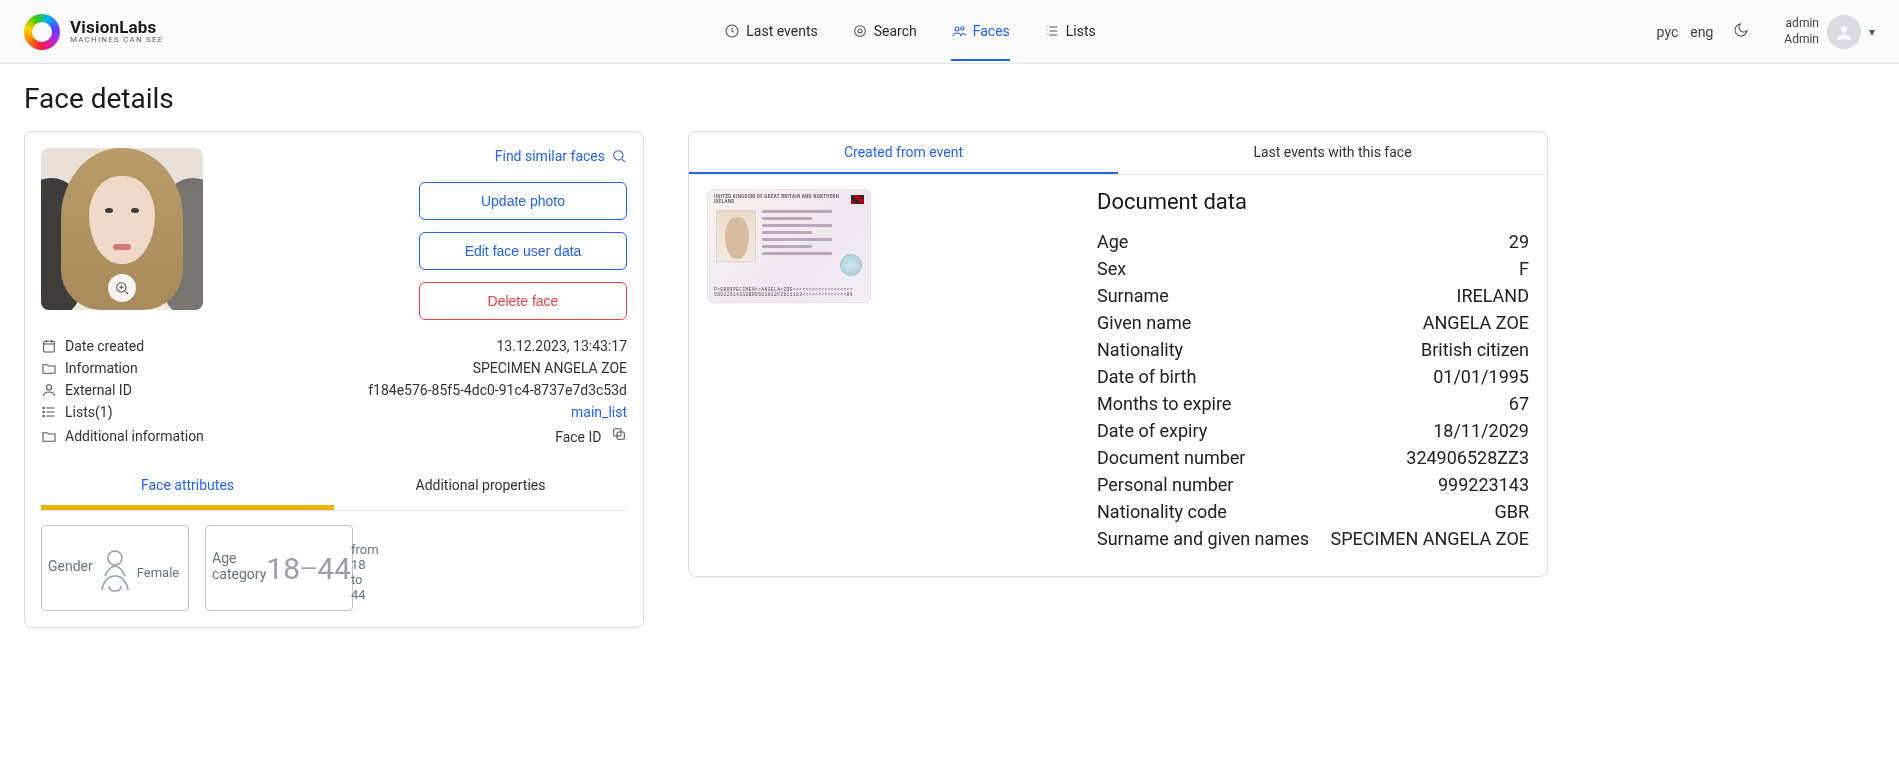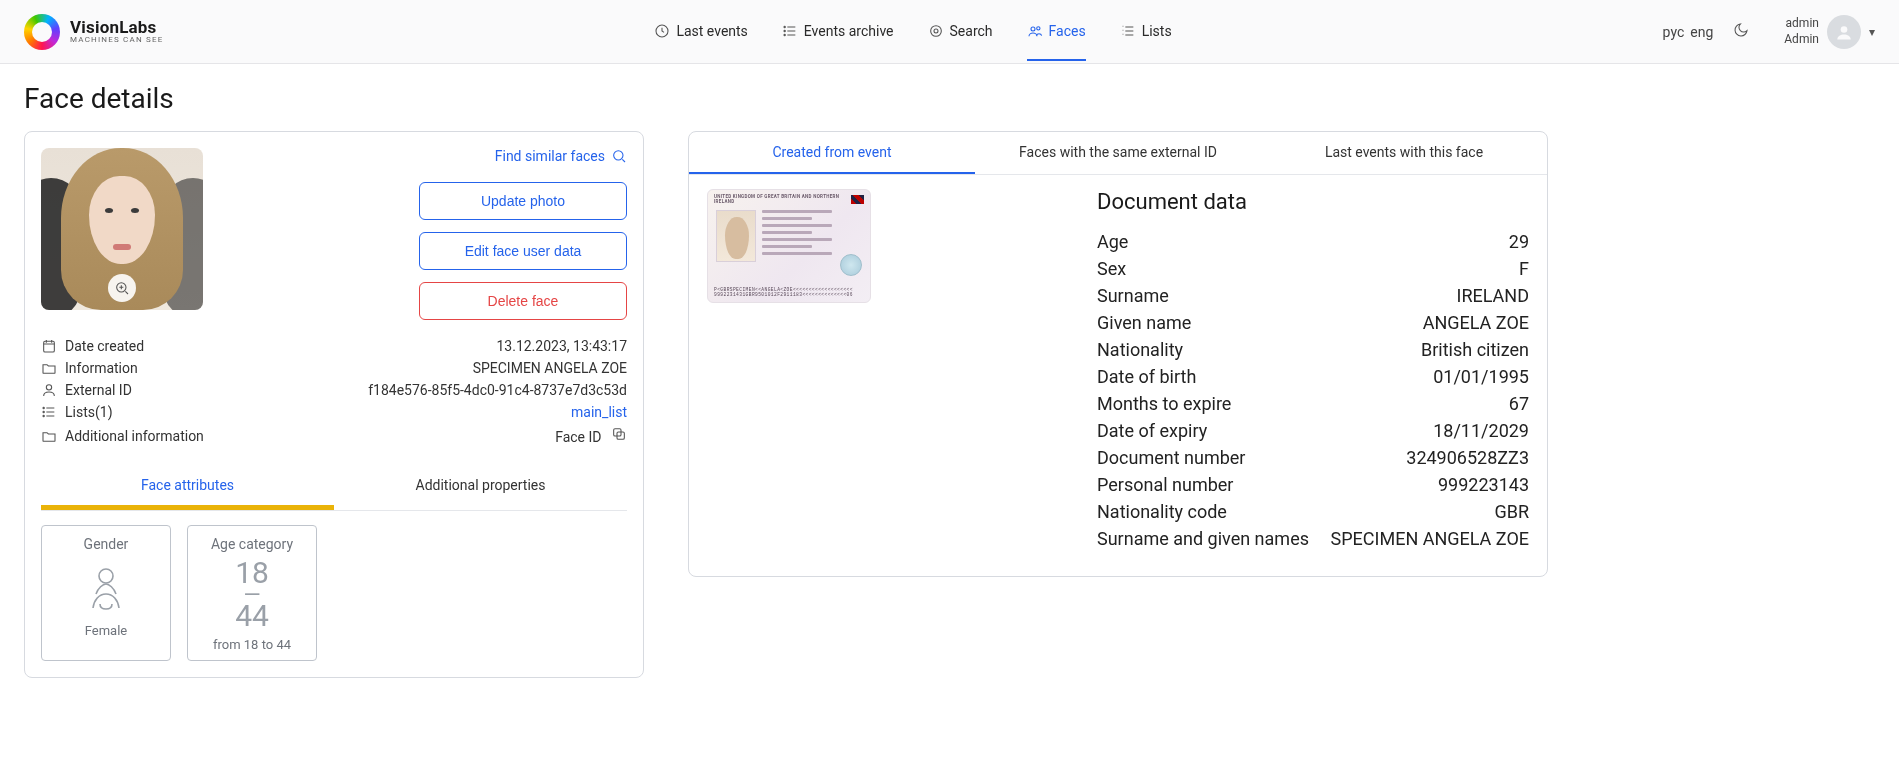--- a/index.html
+++ b/index.html
@@ -29,21 +29,21 @@
 .logo-title { font-weight: 700; font-size: 17px; letter-spacing: .2px; }
 .logo-tag { font-size: 8px; letter-spacing: 1.2px; color: #666; text-transform: uppercase; }
 
 .nav { display: flex; align-items: center; gap: 34px; }
 .nav-item { display: flex; align-items: center; gap: 6px; cursor: pointer; color: #2a2a2a; padding: 20px 0; border-bottom: 2px solid transparent; font-size: 14px; }
 .nav-item svg { width: 16px; height: 16px; stroke: #444; }
 .nav-item.active { border-bottom-color: #2563eb; color: #2563eb; }
 .nav-item.active svg { stroke: #2563eb; }
 
 .header-right { display: flex; align-items: center; gap: 20px; }
-.lang { display: flex; gap: 6px; font-size: 14px; color: #444; }
+.lang { display: flex; gap: 12px; font-size: 14px; color: #444; }
 .theme-btn { cursor: pointer; color: #555; }
 .user-block { display: flex; align-items: center; gap: 8px; margin-left: 15px; }
 .user-names { text-align: right; font-size: 12px; color: #444; line-height: 1.3; }
 .avatar-circle { width: 34px; height: 34px; border-radius: 50%; background: #d9dce0; display:flex; align-items:center; justify-content:center; }
 .avatar-circle svg { width: 20px; height: 20px; fill: #fafafb; }
 .chevron { color: #555; font-size: 12px; }
 
 .page { padding: 18px 24px 40px; }
 .page-title { font-size: 28px; font-weight: 400; margin-bottom: 16px; }
 
@@ -88,22 +88,22 @@
 .meta-right { color:#333; }
 .meta-right.link { color:#2563eb; cursor:pointer; }
 .copy-icon { margin-left:6px; cursor:pointer; }
 
 .subtabs { display:flex; margin-top: 20px; border-bottom: 1px solid #e5e7eb; }
 .subtab { flex:1; text-align:center; padding: 12px 0; cursor:pointer; color:#333; }
 .subtab.active { color:#2563eb; border-bottom: 5px solid #eab308; }
 
 .attr-row { display:flex; gap:16px; padding-top:14px; }
 .attr-box {
-  width:130px; border:1px solid #bfc4cc; border-radius:4px;
-  display:flex; flex-direction:column; align-items:center; padding:10px 6px 8px;
+  width:148px; border:1px solid #bfc4cc; border-radius:4px;
+  display:flex; align-items:center; padding:10px 6px 8px;
   color:#7a7f88;
 }
 .attr-title { font-size:14px; margin-bottom:6px; color:#6e737b; }
 .attr-big { font-size:30px; font-weight:400; color:#9aa0a8; line-height:1; }
 .attr-dash { font-size:22px; color:#9aa0a8; line-height:.6; }
 .attr-sub { font-size:13px; margin-top:6px; color:#6e737b; }
 .gender-icon { margin: 6px 0 2px; }
 
 .right-tabs { display:flex; border-bottom:1px solid #e5e7eb; }
 .right-tab { flex:1; text-align:center; padding:12px 8px; cursor:pointer; color:#333; font-size:14px; }
@@ -152,29 +152,20 @@
     </div>
   </div>
 
   <div class="nav">
     <div class="nav-item">
       <svg class="ic" viewBox="0 0 24 24">
           <circle cx="12" cy="12" r="9"></circle>
           <path d="M12 7v5l3 2"></path>
         </svg>
       <span>Last events</span>
-    </div>
-    <div class="nav-item">
-      <svg class="ic" viewBox="0 0 24 24">
-          <path d="M8 6h12M8 12h12M8 18h12"></path>
-          <circle cx="4" cy="6" r="1"></circle>
-          <circle cx="4" cy="12" r="1"></circle>
-          <circle cx="4" cy="18" r="1"></circle>
-        </svg>
-      <span>Events archive</span>
     </div>
     <div class="nav-item">
       <svg class="ic" viewBox="0 0 24 24">
           <circle cx="12" cy="12" r="3"></circle>
           <circle cx="12" cy="12" r="8"></circle>
         </svg>
       <span>Search</span>
     </div>
     <div class="nav-item active">
       <svg class="ic" viewBox="0 0 24 24">
@@ -347,21 +338,20 @@
           <div class="attr-dash">—</div>
           <div class="attr-big">44</div>
           <div class="attr-sub">from 18 to 44</div>
         </div>
       </div>
     </div>
 
     <div class="card right-card">
       <div class="right-tabs">
         <div class="right-tab active"><span>Created from event</span></div>
-        <div class="right-tab"><span>Faces with the same external ID</span></div>
         <div class="right-tab"><span>Last events with this face</span></div>
       </div>
 
       <div class="right-body">
         <div class="doc-photos">
           <div class="passport">
             <div class="topbar">
                 <span class="t">UNITED KINGDOM OF GREAT BRITAIN AND NORTHERN IRELAND</span>
                 <span class="uk"></span>
               </div>

